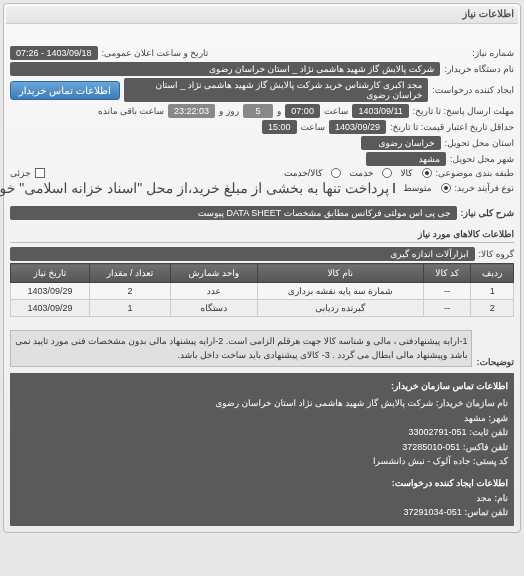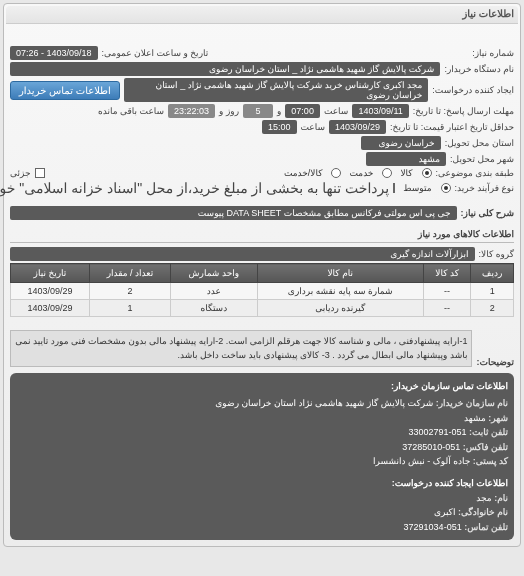--- a/index.html
+++ b/index.html
@@ -83,21 +83,21 @@
   }
   table.data td {
     background: #f6f6f6; padding: 3px 4px; border: 1px solid #ccc; text-align: center;
   }
   table.data tr:nth-child(even) td { background: #eee; }
   .note {
     background: #e0e0e0; border: 1px solid #bbb; padding: 4px; font-size: 9px; line-height: 1.5;
   }
   .contact-block {
     background: #5a5a5a; color: #fff; padding: 6px; font-size: 9px; line-height: 1.6;
-    border-radius: 6px;
+    border-radius: 1px;
   }
   .contact-block b { color: #ddd; }
   .spacer { flex: 1; }
   .wide { flex: 1; }
 </style>
 </head>
 <body>
 
 <div class="panel">
   <div class="panel-title">اطلاعات نیاز</div>
@@ -236,16 +236,15 @@
 
   <div class="contact-block">
     <div style="font-weight:bold;margin-bottom:3px">اطلاعات تماس سازمان خریدار:</div>
     <div><b>نام سازمان خریدار:</b> <span>شرکت پالایش گاز شهید هاشمی نژاد استان خراسان رضوی</span></div>
     <div><b>شهر:</b> <span>مشهد</span></div>
     <div><b>تلفن ثابت:</b> <span>051-33002791</span></div>
     <div><b>تلفن فاکس:</b> <span>051-37285010</span></div>
     <div><b>کد پستی:</b> <span>جاده آلوک - نبش دانشسرا</span></div>
     <div style="font-weight:bold;margin-top:8px">اطلاعات ایجاد کننده درخواست:</div>
     <div><b>نام:</b> <span>مجد</span></div>
-    <div><b>نام خانوادگی:</b> <span>اکبری</span></div>
     <div><b>تلفن تماس:</b> <span>051-37291034</span></div>
   </div>
 </div>
 
 </body></html>

